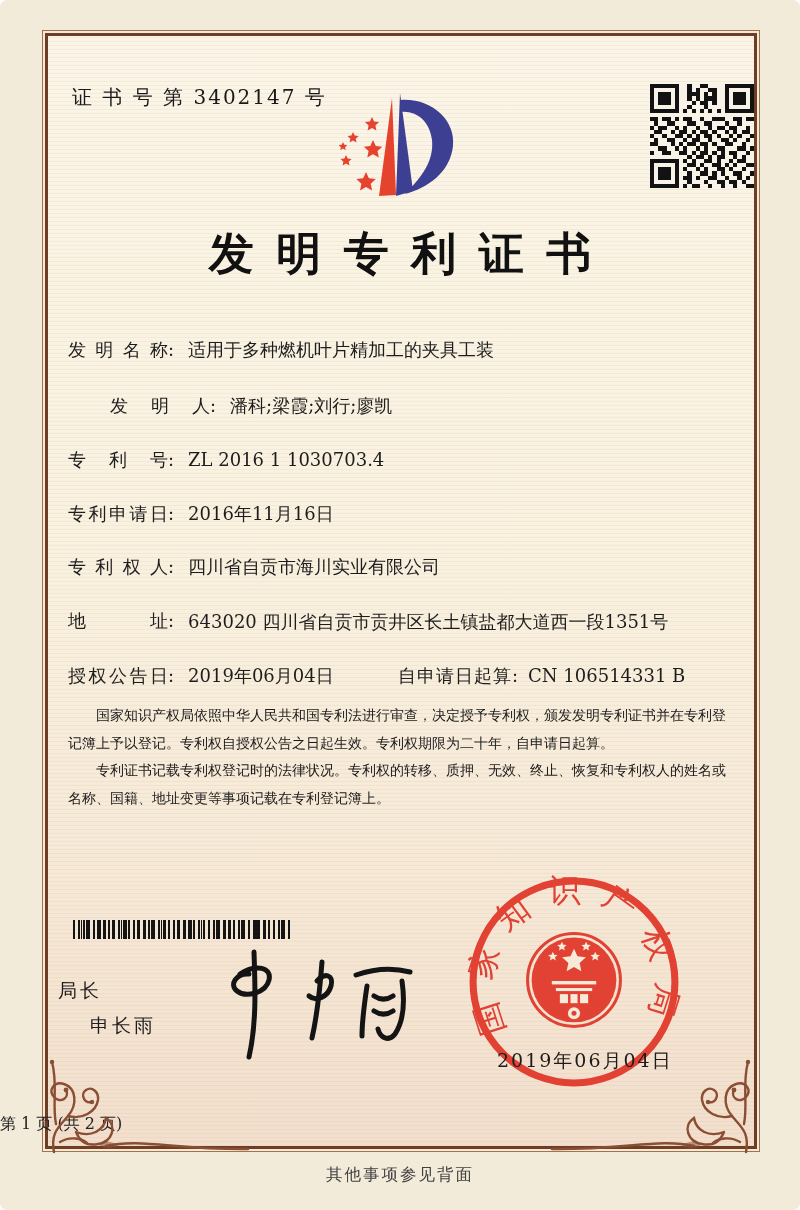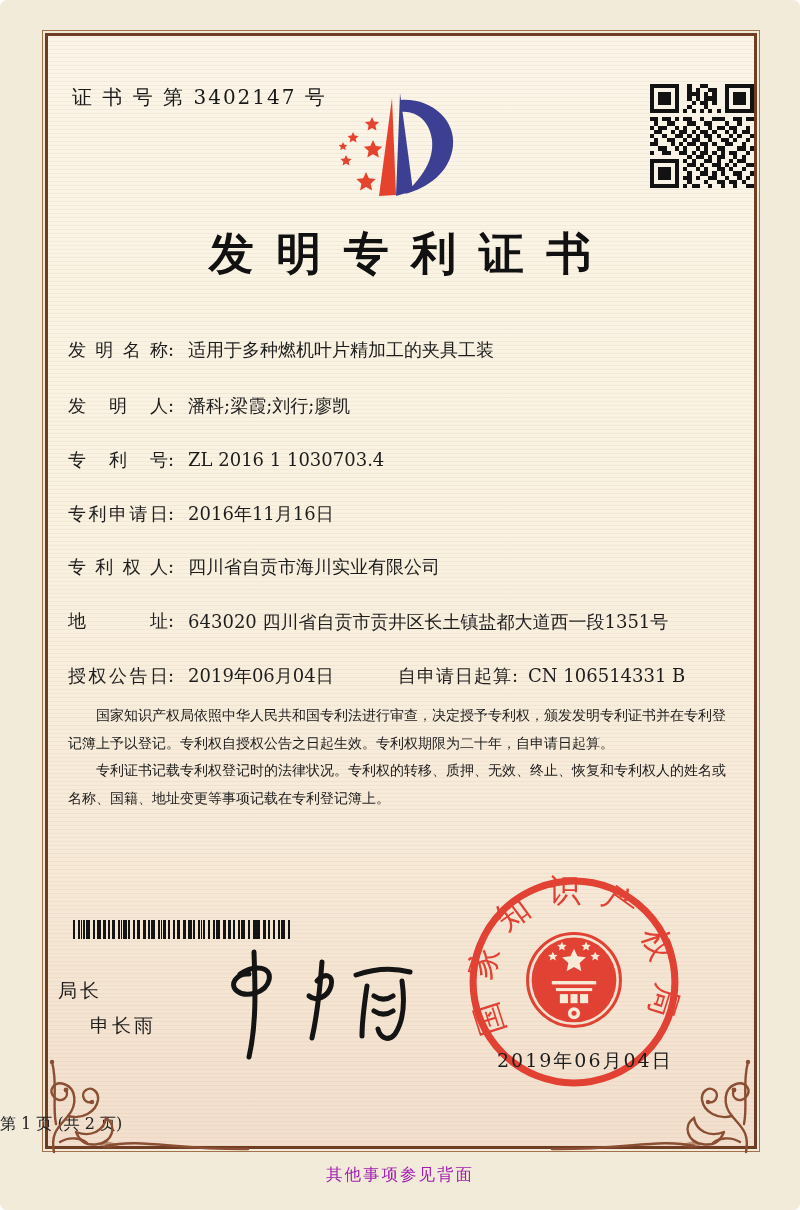--- a/index.html
+++ b/index.html
@@ -28,21 +28,21 @@
   .title{
     position:absolute; left:0; top:224px; width:100%; text-align:center;
     font-size:45px; font-weight:bold; letter-spacing:0.5em; padding-left:0.5em;
     box-sizing:border-box; color:#111;
   }
   
   .row{position:absolute; left:68px; font-size:18px; line-height:28px; white-space:nowrap;}
   .flabel{display:inline-block; width:100px; text-align:justify; text-align-last:justify; vertical-align:top;}
   .fcolon{display:inline-block; margin-right:14px; vertical-align:top;}
   .fvalue{display:inline-block; vertical-align:top;}
-  .r1{top:336px;} .r2{top:392px;} .r3{top:446px;} .r4{top:500px;} .r5{top:553px;text-decoration:underline;}
+  .r1{top:336px;} .r2{top:392px;margin-left:42px;} .r3{top:446px;} .r4{top:500px;} .r5{top:553px;text-decoration:underline;}
   .r6{top:607px; white-space:normal; width:640px;}
   .r6 .fvalue{width:505px; line-height:29px;}
   .r7{top:662px;}
   .grant2{position:absolute; left:330px; top:0; white-space:nowrap;}
   .grant2 .fcolon{margin-right:10px;}
   .grant2 .flabel{width:auto; letter-spacing:1px;}
   
   .paras{position:absolute; left:68px; top:702px; width:668px;}
   .paras p{margin:0; font-size:14px; line-height:27.5px; text-indent:2em; color:#1b1b1b;}
   
@@ -52,21 +52,21 @@
       repeating-linear-gradient(90deg,#141414 0 2px,rgba(0,0,0,0) 2px 5px),
       repeating-linear-gradient(90deg,#141414 0 1px,rgba(0,0,0,0) 1px 8px),
       repeating-linear-gradient(90deg,#141414 0 2px,rgba(0,0,0,0) 2px 13px);
   }
   .comm-title{position:absolute; left:58px; top:978px; font-size:19px; letter-spacing:3px;}
   .comm-name{position:absolute; left:58px; top:1013px; font-size:19px; letter-spacing:3px;margin-left:32px;}
   .signature{position:absolute; left:196px; top:944px; width:232px; height:118px;}
   .seal{position:absolute; left:464px; top:872px; width:220px; height:220px; opacity:.92; z-index:4;}
   .seal-date{position:absolute; left:497px; top:1048px; font-size:19px; letter-spacing:2px; color:#1c1c1c; z-index:5;}
   .page-info{position:absolute; left:0; top:1114px; width:100%; text-align:left; font-size:16px; color:#222;}
-  .back-note{position:absolute; left:0; top:1164px; width:100%; text-align:center; font-size:16.5px; color:#a21caf; letter-spacing:2px;}
+  .back-note{position:absolute; left:0; top:1164px; width:100%; text-align:center; font-size:16.5px; color:#404040; letter-spacing:2px;}
   .ornament{position:absolute; width:205px; height:102px; z-index:3;}
   .orn-left{left:46px; top:1054px;}
   .orn-right{left:549px; top:1054px; transform:scaleX(-1);}
 </style>
 </head>
 <body>
 
 <div id="page">
 
   <div class="frame">

